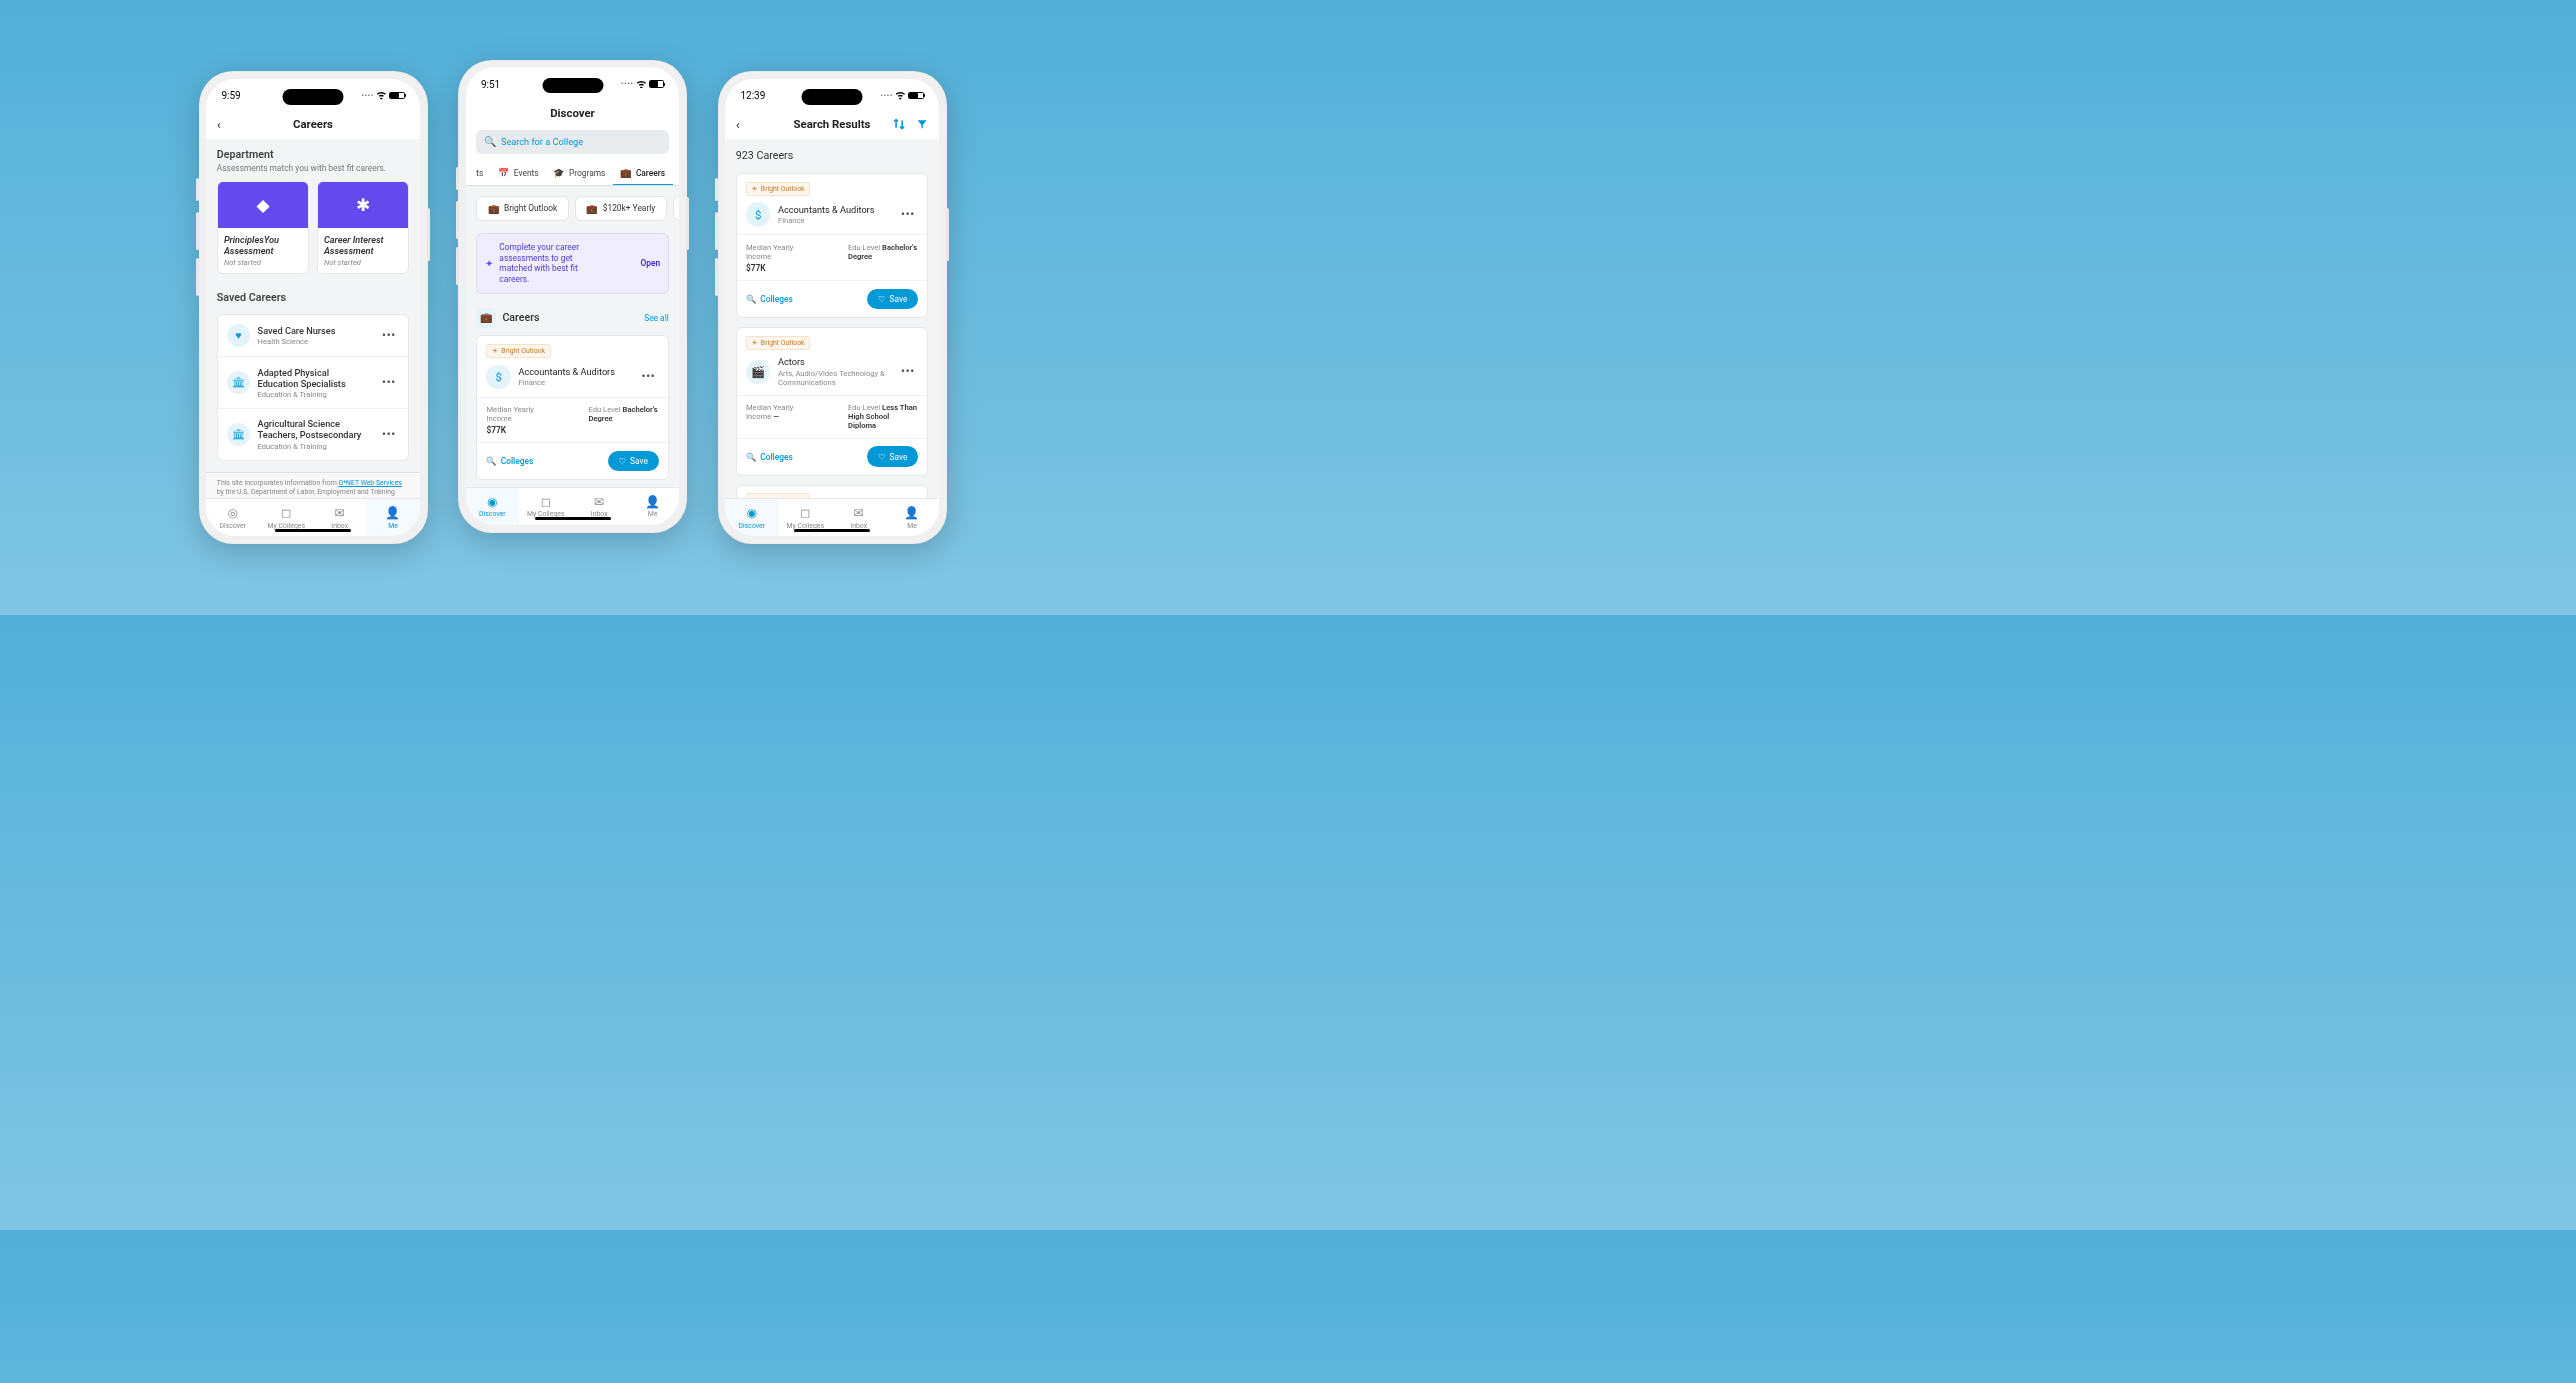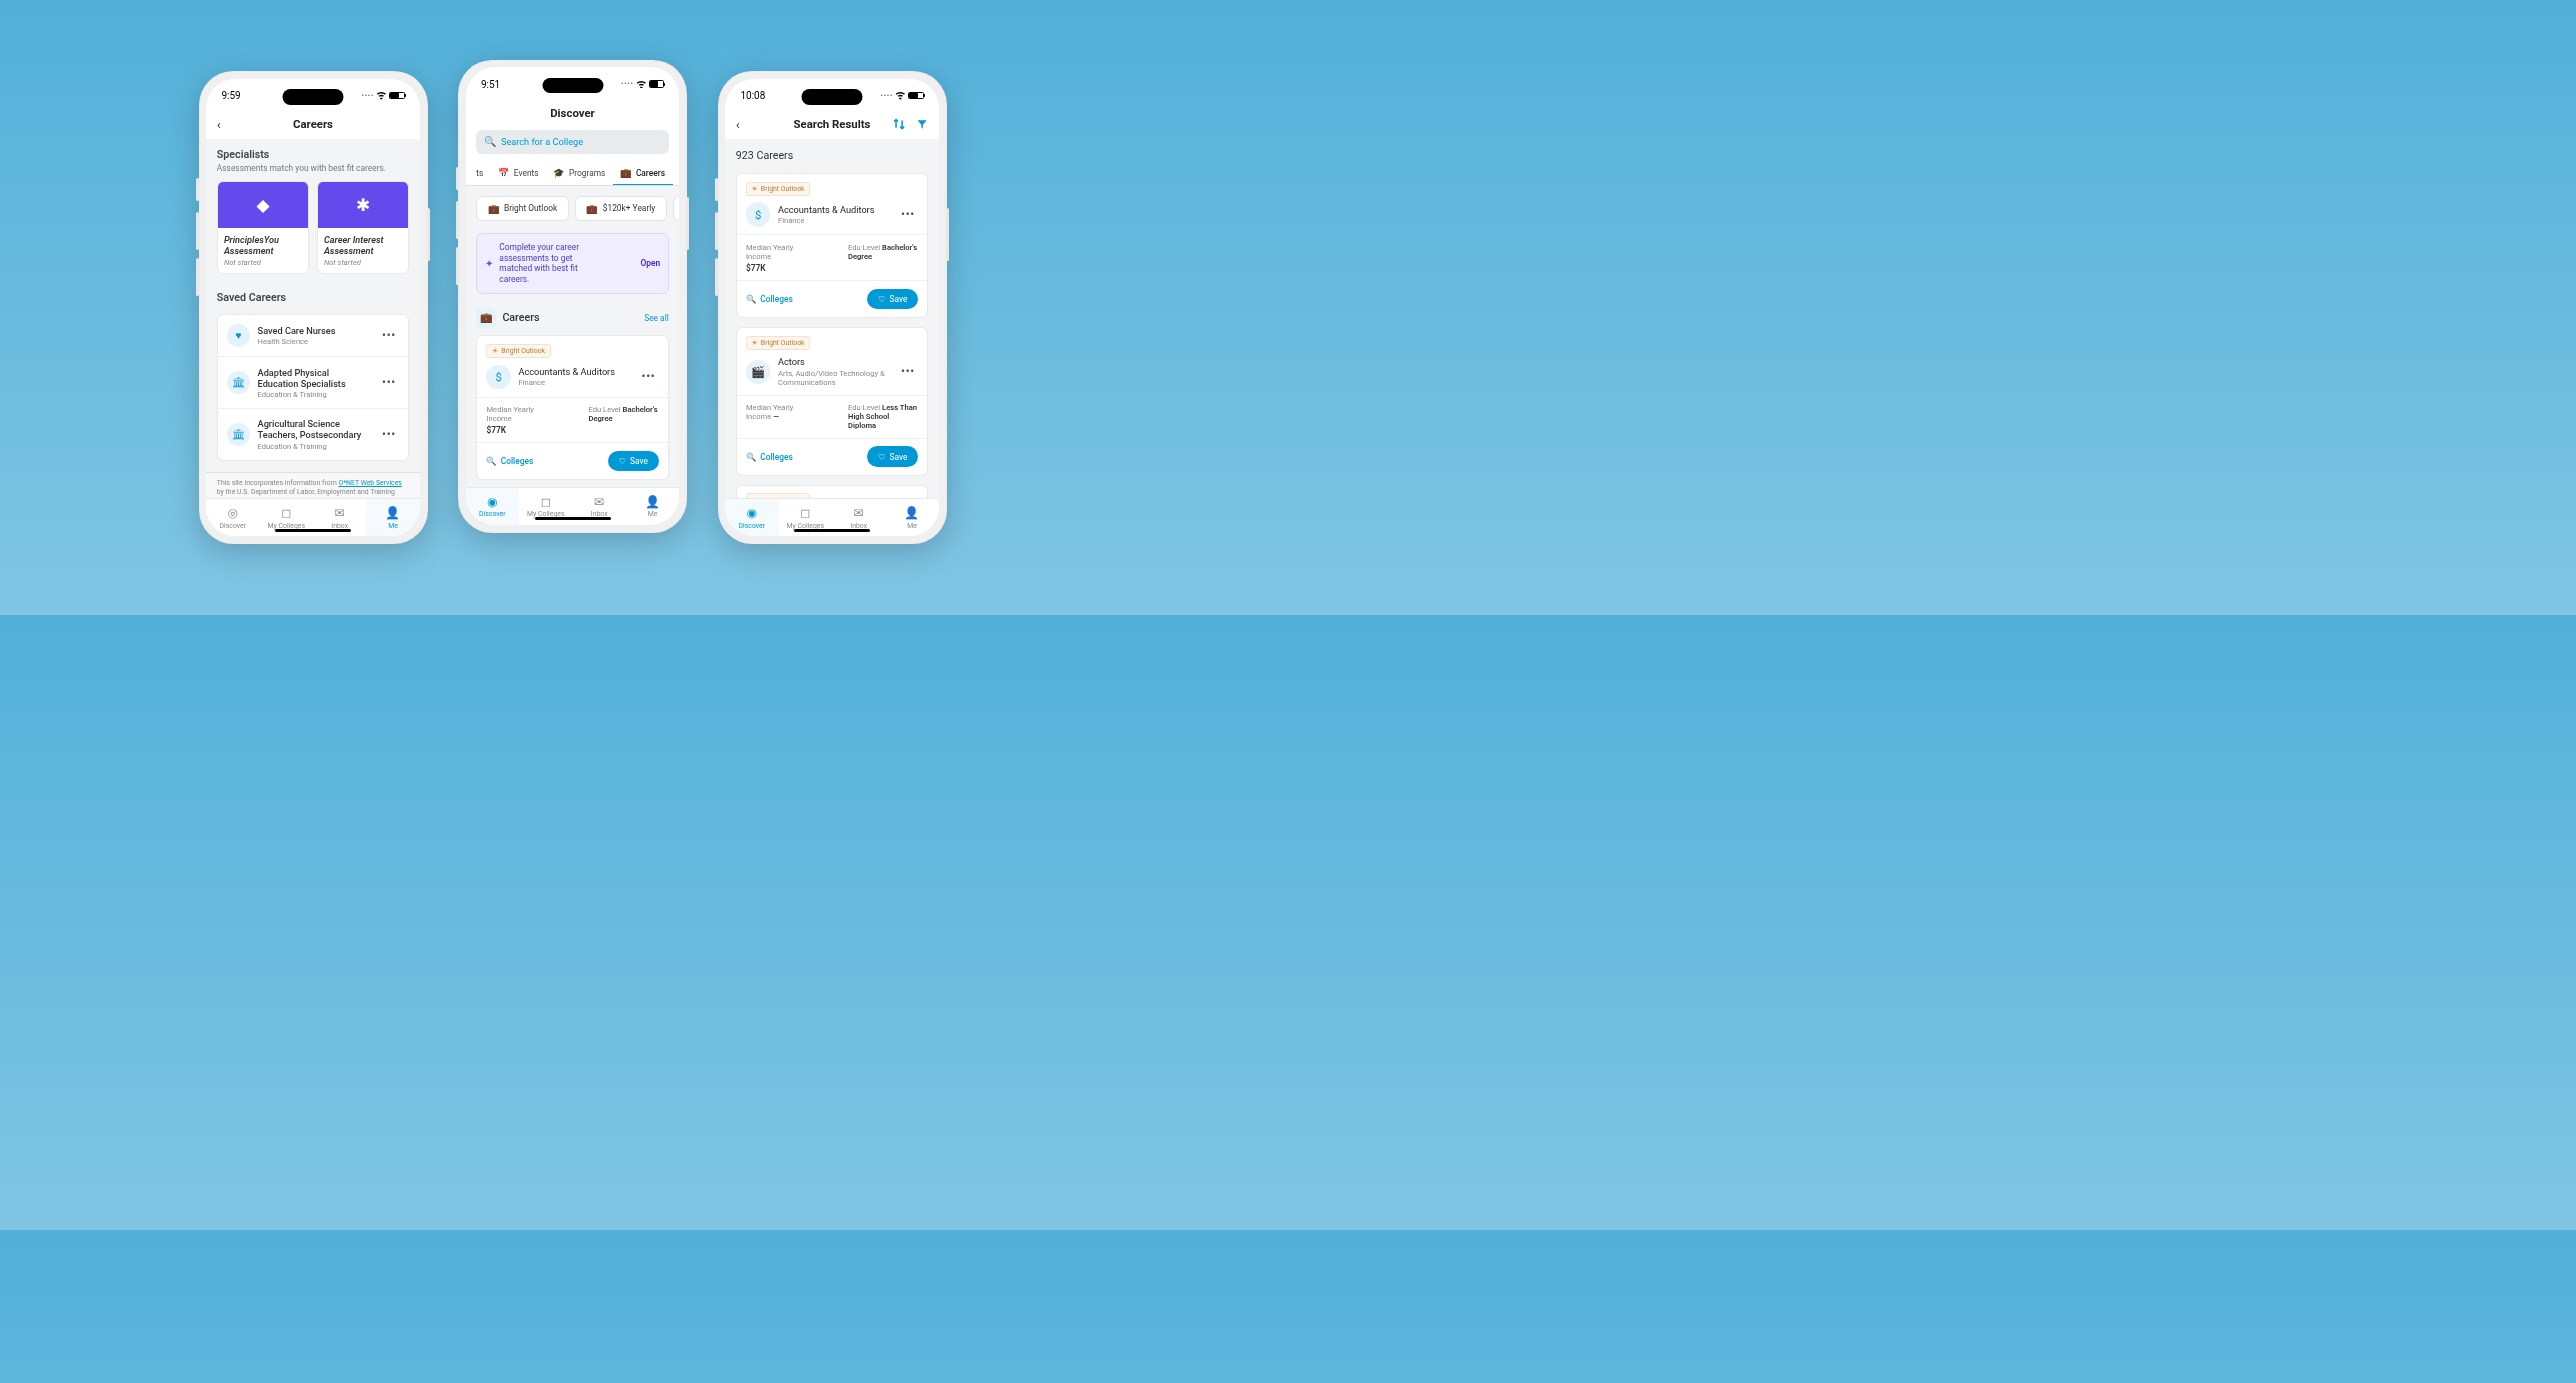--- a/index.html
+++ b/index.html
@@ -162,21 +162,21 @@
             <div class="battery-fill"></div>
           </div>
       </div>
     </div>
     <div class="header">
       <div class="back-btn">‹</div>
       <div class="header-title">Careers</div>
     </div>
     <div class="content">
       <div class="section-pad">
-        <div class="h-section">Specialists</div>
+        <div class="h-section">Department</div>
         <div class="subtext">Assessments match you with best fit careers.</div>
         <div class="cards-row">
           <div class="assess-card">
             <div class="assess-top">
                 <span>◆</span>
               </div>
             <div class="assess-body">
               <div class="assess-title">PrinciplesYou Assessment</div>
               <div class="assess-status">Not started</div>
             </div>
@@ -371,21 +371,21 @@
 </div>
 
 <div class="phone phone-3">
   <div class="phone-side-btn side-left-1"></div>
   <div class="phone-side-btn side-left-2"></div>
   <div class="phone-side-btn side-left-3"></div>
   <div class="phone-side-btn side-right"></div>
   <div class="screen">
     <div class="notch"></div>
     <div class="status-bar">
-      <span>10:08</span>
+      <span>12:39</span>
       <div class="status-icons">
         <span class="dots">••••</span>
         <svg class="wifi" viewBox="0 0 16 12">
             <path d="M8 10 L8 10 A1.2 1.2 0 1 0 8 12 A1.2 1.2 0 1 0 8 10 M4 7 A6 6 0 0 1 12 7 L10.5 8.5 A4 4 0 0 0 5.5 8.5 Z M1 4 A10 10 0 0 1 15 4 L13.5 5.5 A8 8 0 0 0 2.5 5.5 Z" fill="#000"></path>
           </svg>
         <div class="battery">
             <div class="battery-fill"></div>
           </div>
       </div>
     </div>

